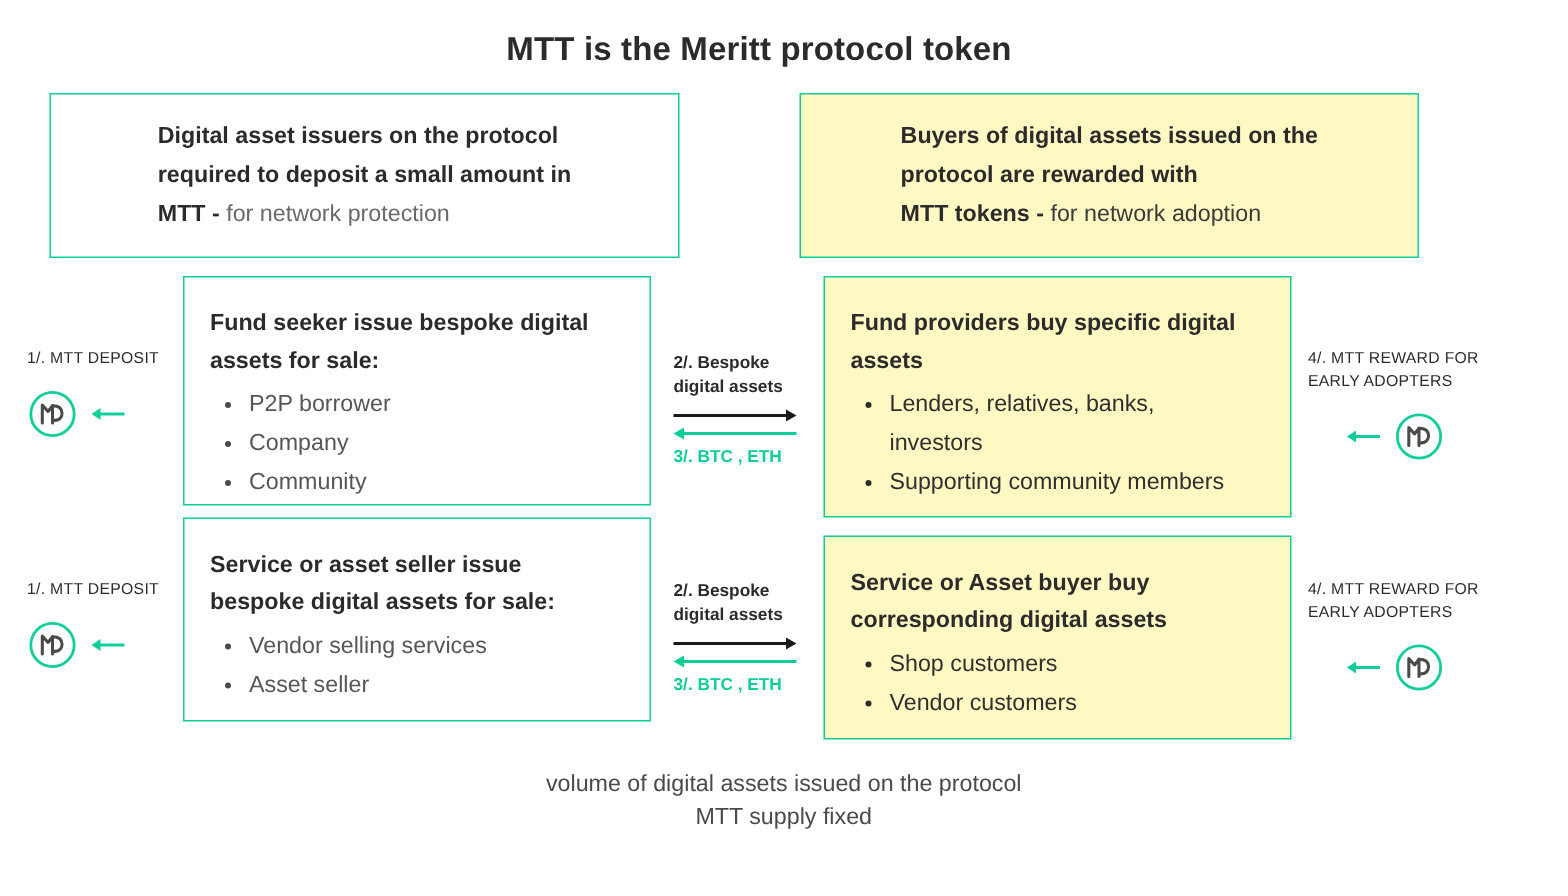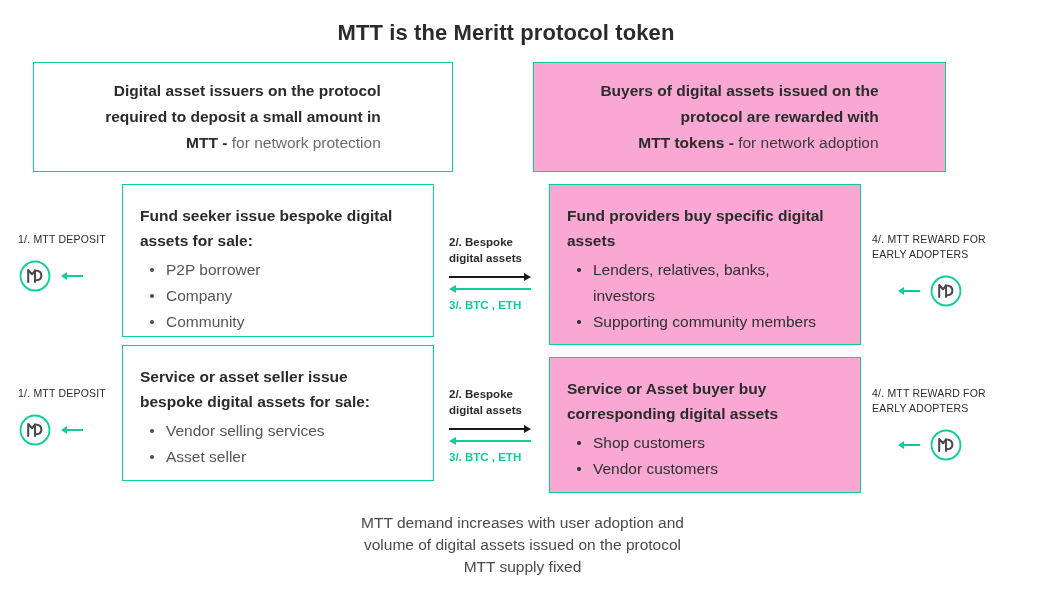--- a/index.html
+++ b/index.html
@@ -33,30 +33,30 @@
   
   .box {
     position: absolute;
     box-sizing: border-box;
   }
   .box-outline {
     background: #ffffff;
     border: 1.6px solid #0ECE9A;
   }
   .box-filled {
-    background: #f9a8d4;
+    background: #fef9c3;
     border: 1.6px solid #0ECE9A;
   }
 
   
   .banner {
     display: flex;
     align-items: center;
     justify-content: center;
-    text-align: right;
+    text-align: left;
     padding: 0 22px;
   }
   .banner-text {
     font-size: 15.5px;
     font-weight: bold;
     line-height: 26px;
     color: #2b2b2b;
   }
   .banner-text .regular {
     font-weight: normal;
@@ -365,16 +365,15 @@
     <span class="arrow-left-green"></span>
     <svg class="token-logo" viewBox="0 0 40 40">
       <circle cx="20" cy="20" r="17" fill="none" stroke="#0ECE9A" stroke-width="2.2"></circle>
       <path d="M12 27 L12 13 L16.5 18 L20 13.5 L20 27" fill="none" stroke="#4a4a4a" stroke-width="2.4" stroke-linejoin="round" stroke-linecap="round"></path>
       <path d="M20 13.5 C25.5 13.5 27.5 16 27.5 19.5 C27.5 23 25 25 21.5 25" fill="none" stroke="#4a4a4a" stroke-width="2.4" stroke-linecap="round"></path>
     </svg>
   </div>
 </div>
 
 <div class="footer-note">
-  <div>MTT demand increases with user adoption and</div>
   <div>volume of digital assets issued on the protocol</div>
   <div>MTT supply fixed</div>
 </div>
 
 </body></html>

